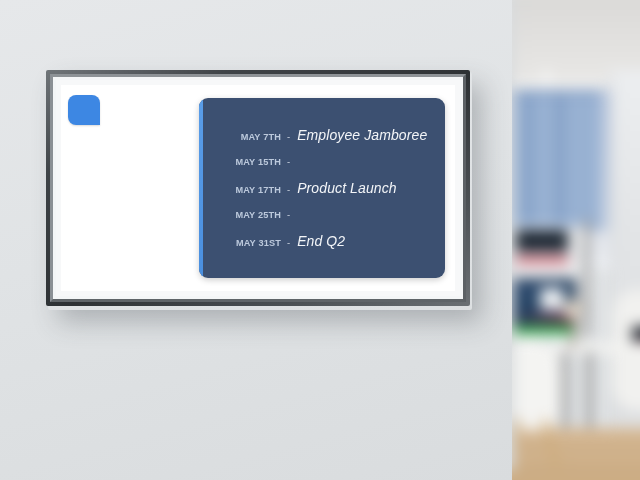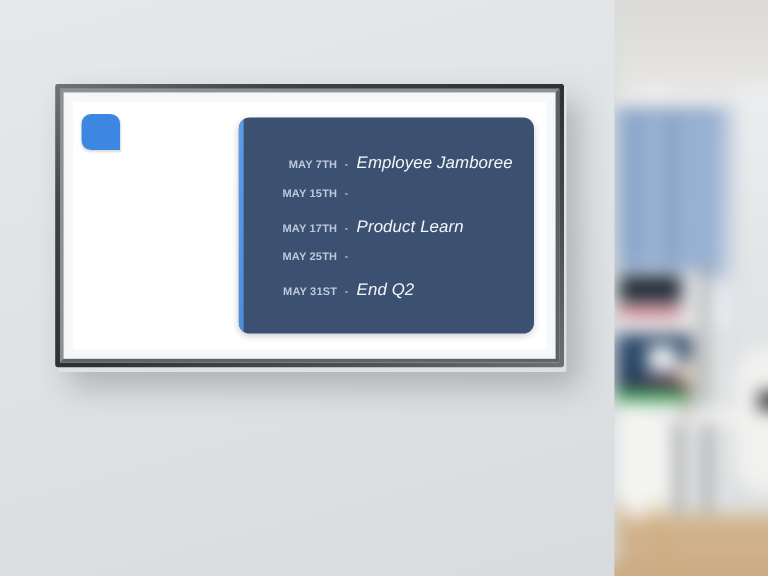--- a/index.html
+++ b/index.html
@@ -232,21 +232,21 @@
         </div>
 
         <div class="event-row">
           <span class="ev-date">MAY 15TH</span>
           <span class="ev-dash">-</span>
         </div>
 
         <div class="event-row">
           <span class="ev-date">MAY 17TH</span>
           <span class="ev-dash">-</span>
-          <span class="ev-name">Product Learn</span>
+          <span class="ev-name">Product Launch</span>
         </div>
 
         <div class="event-row">
           <span class="ev-date">MAY 25TH</span>
           <span class="ev-dash">-</span>
         </div>
 
         <div class="event-row">
           <span class="ev-date">MAY 31ST</span>
           <span class="ev-dash">-</span>

